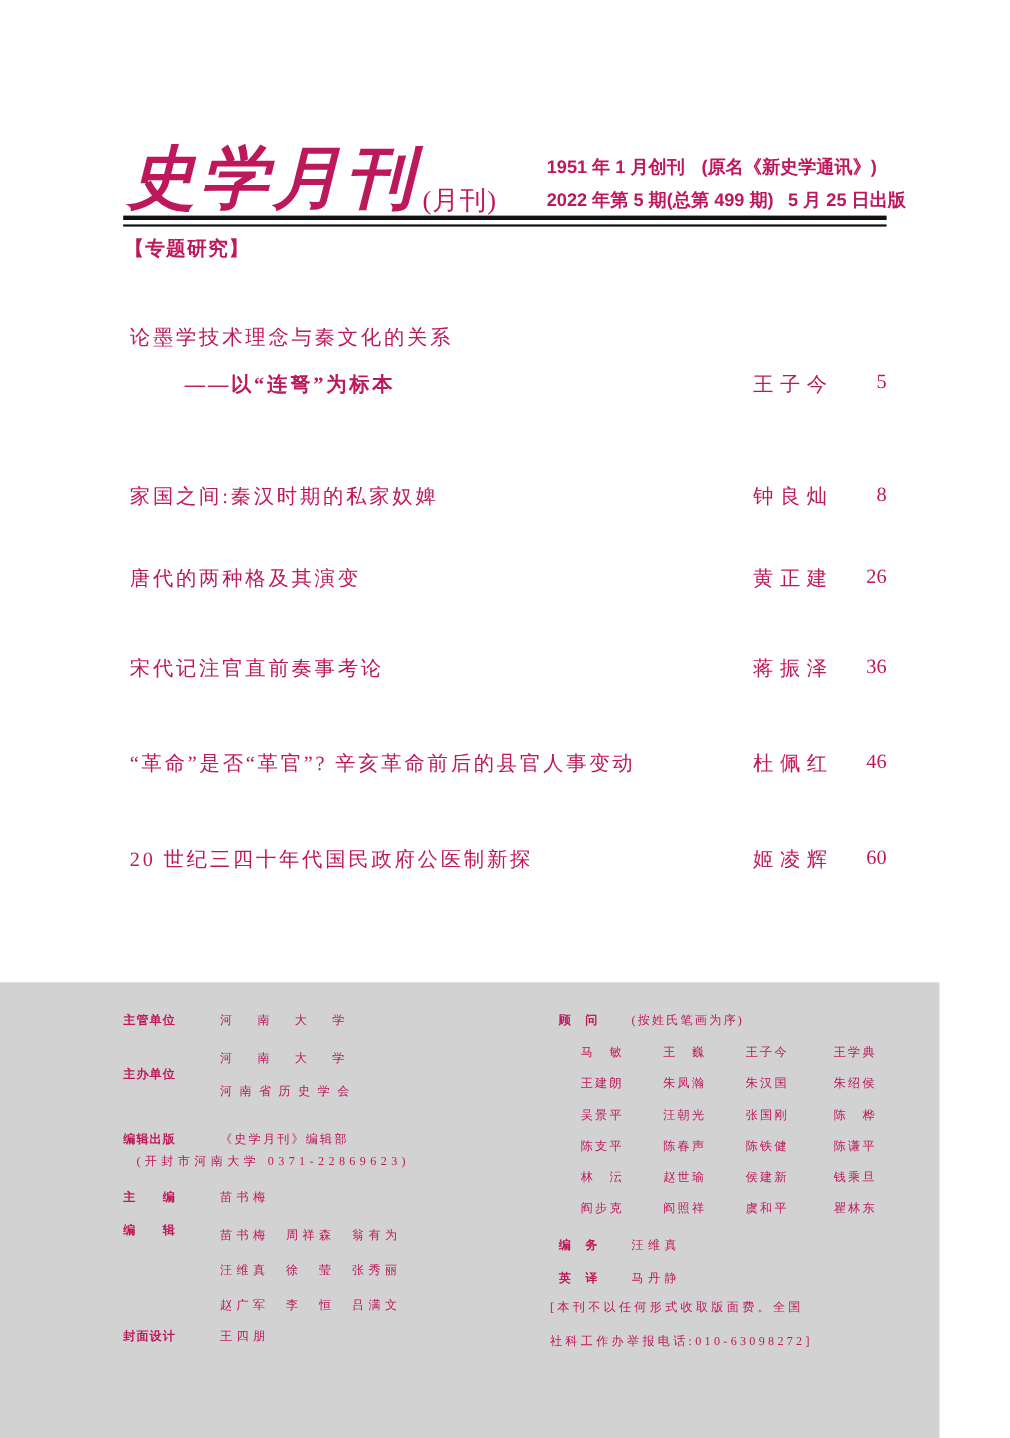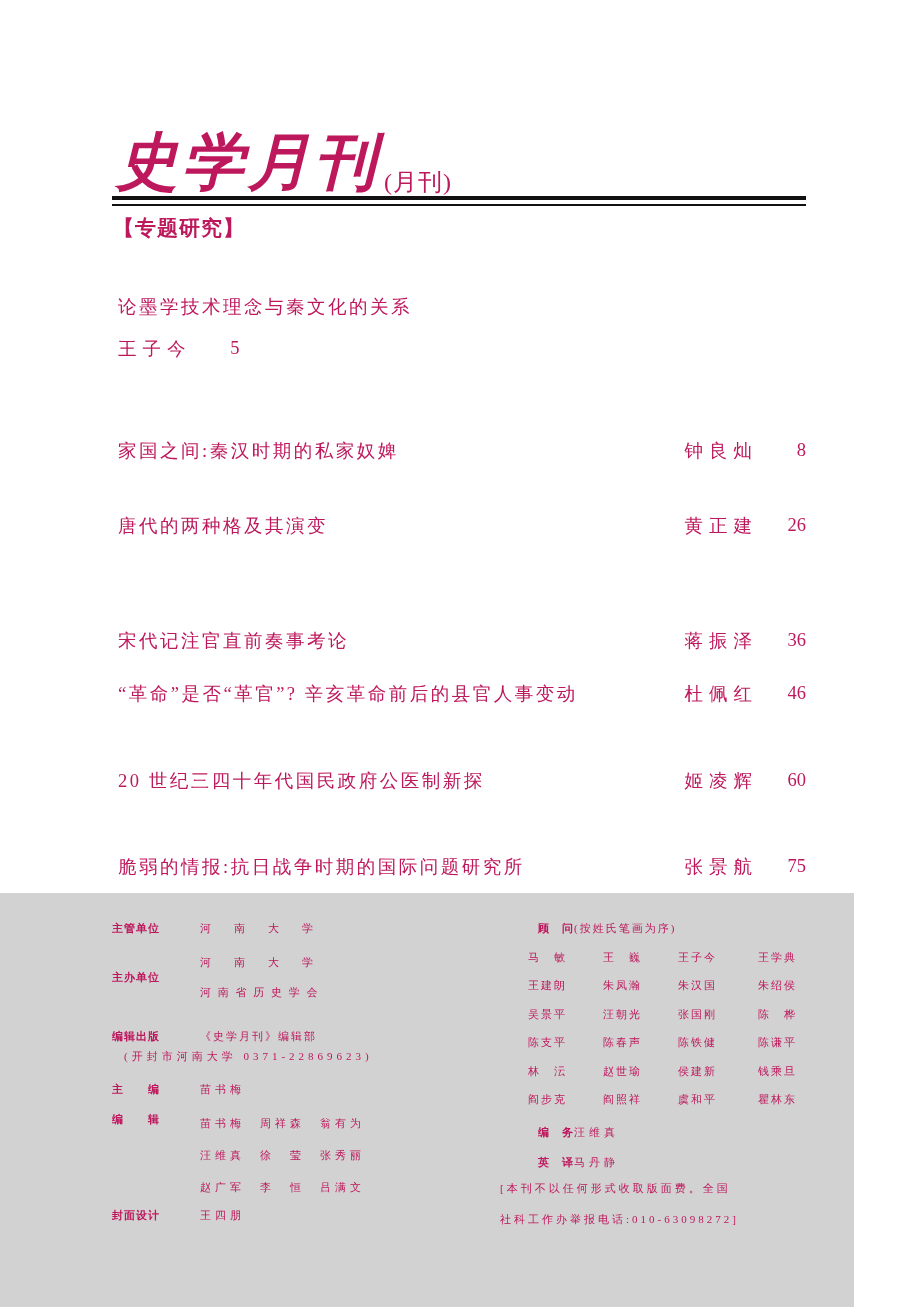--- a/index.html
+++ b/index.html
@@ -27,21 +27,21 @@
   }
   .mi-gap1 { margin-left:15px; }
   .mi-gap2 { margin-left:13px; }
   .rule {
     position:absolute; left:112px; top:180px; width:694px; height:4px;
     border-top:4px solid #111; border-bottom:2.5px solid #111;
   }
   .section-label {
     position:absolute; left:113px; top:198px;
     font-family:"Liberation Sans","DejaVu Sans",sans-serif;
-    font-weight:bold; font-size:21px; letter-spacing:1px; white-space:nowrap;
+    font-weight:bold; font-size:18px; letter-spacing:1px; white-space:nowrap;
   }
   
   .toc-row {
     position:absolute; left:118px; width:688px;
     display:flex; align-items:center;
     font-size:18.5px; letter-spacing:2.5px; white-space:nowrap;
   }
   .toc-title { flex:1; overflow:hidden; }
   .toc-sub   { flex:1; padding-left:50px; font-weight:bold; overflow:hidden; }
   .toc-author{ letter-spacing:6px; margin-right:8px; }
@@ -53,21 +53,21 @@
   }
   .f-row { position:absolute; display:flex; white-space:nowrap; line-height:22px; }
   .flabel {
     width:88px; flex-shrink:0;
     font-family:"Liberation Sans","DejaVu Sans",sans-serif;
     font-weight:bold; letter-spacing:1px;
   }
   .flabel-r {
     width:66px; flex-shrink:0;
     font-family:Liberation Serif, serif;
-    font-weight:bold; letter-spacing:1px;text-align:right;
+    font-weight:bold; letter-spacing:1px;
   }
   .sp-wide { letter-spacing:6px; }
   .sp-med  { letter-spacing:4px; }
   .sp-sm   { letter-spacing:2px; }
   .stack30 { line-height:30px; }
   .stack32 { line-height:31.8px; }
   .center-lab { align-self:center; }
   .adv-grid {
     position:absolute; left:528px; top:50px;
     display:grid; grid-template-columns:75px 75px 80px auto;
@@ -75,66 +75,70 @@
   }
   .notice { position:absolute; left:500px; letter-spacing:3px; white-space:nowrap; }
 </style>
 </head>
 <body>
 
 <div class="page">
 
   <div class="cal-title">史学月刊</div>
   <div class="cal-sub">(月刊)</div>
+  <div class="mast-info">
+    <div class="mi-line">
+      <span>1951 年 1 月创刊</span><span class="mi-gap1">(原名《新史学通讯》)</span>
+    </div>
+    <div class="mi-line">
+      <span>2022 年第 5 期(总第 499 期)</span><span class="mi-gap2">5 月 25 日出版</span>
+    </div>
+  </div>
   <div class="rule"></div>
   <div class="section-label">【专题研究】</div>
 
   <div class="toc-row" style="top:278px">
     <span class="toc-title">论墨学技术理念与秦文化的关系</span>
   </div>
   <div class="toc-row" style="top:320px">
+    <span class="toc-sub">——以“连弩”为标本</span>
     <span class="toc-author">王子今</span>
     <span class="toc-page">5</span>
   </div>
 
   <div class="toc-row" style="top:422px">
     <span class="toc-title">家国之间:秦汉时期的私家奴婢</span>
     <span class="toc-author">钟良灿</span>
     <span class="toc-page">8</span>
   </div>
 
   <div class="toc-row" style="top:497px">
     <span class="toc-title">唐代的两种格及其演变</span>
     <span class="toc-author">黄正建</span>
     <span class="toc-page">26</span>
   </div>
 
-  <div class="toc-row" style="top:612px">
+  <div class="toc-row" style="top:579px">
     <span class="toc-title">宋代记注官直前奏事考论</span>
     <span class="toc-author">蒋振泽</span>
     <span class="toc-page">36</span>
   </div>
 
   <div class="toc-row" style="top:665px">
     <span class="toc-title">“革命”是否“革官”? 辛亥革命前后的县官人事变动</span>
     <span class="toc-author">杜佩红</span>
     <span class="toc-page">46</span>
   </div>
 
   <div class="toc-row" style="top:752px">
     <span class="toc-title">20 世纪三四十年代国民政府公医制新探</span>
     <span class="toc-author">姬凌辉</span>
     <span class="toc-page">60</span>
   </div>
 
-  <div class="toc-row" style="top:838px">
-    <span class="toc-title">脆弱的情报:抗日战争时期的国际问题研究所</span>
-    <span class="toc-author">张景航</span>
-    <span class="toc-page">75</span>
-  </div>
 
   <div class="footer">
 
     <div class="f-row" style="left:112px; top:24px">
       <span class="flabel">主管单位</span>
       <span class="sp-wide">河　南　大　学</span>
     </div>
 
     <div class="f-row" style="left:112px; top:54px">
       <span class="flabel center-lab">主办单位</span>

